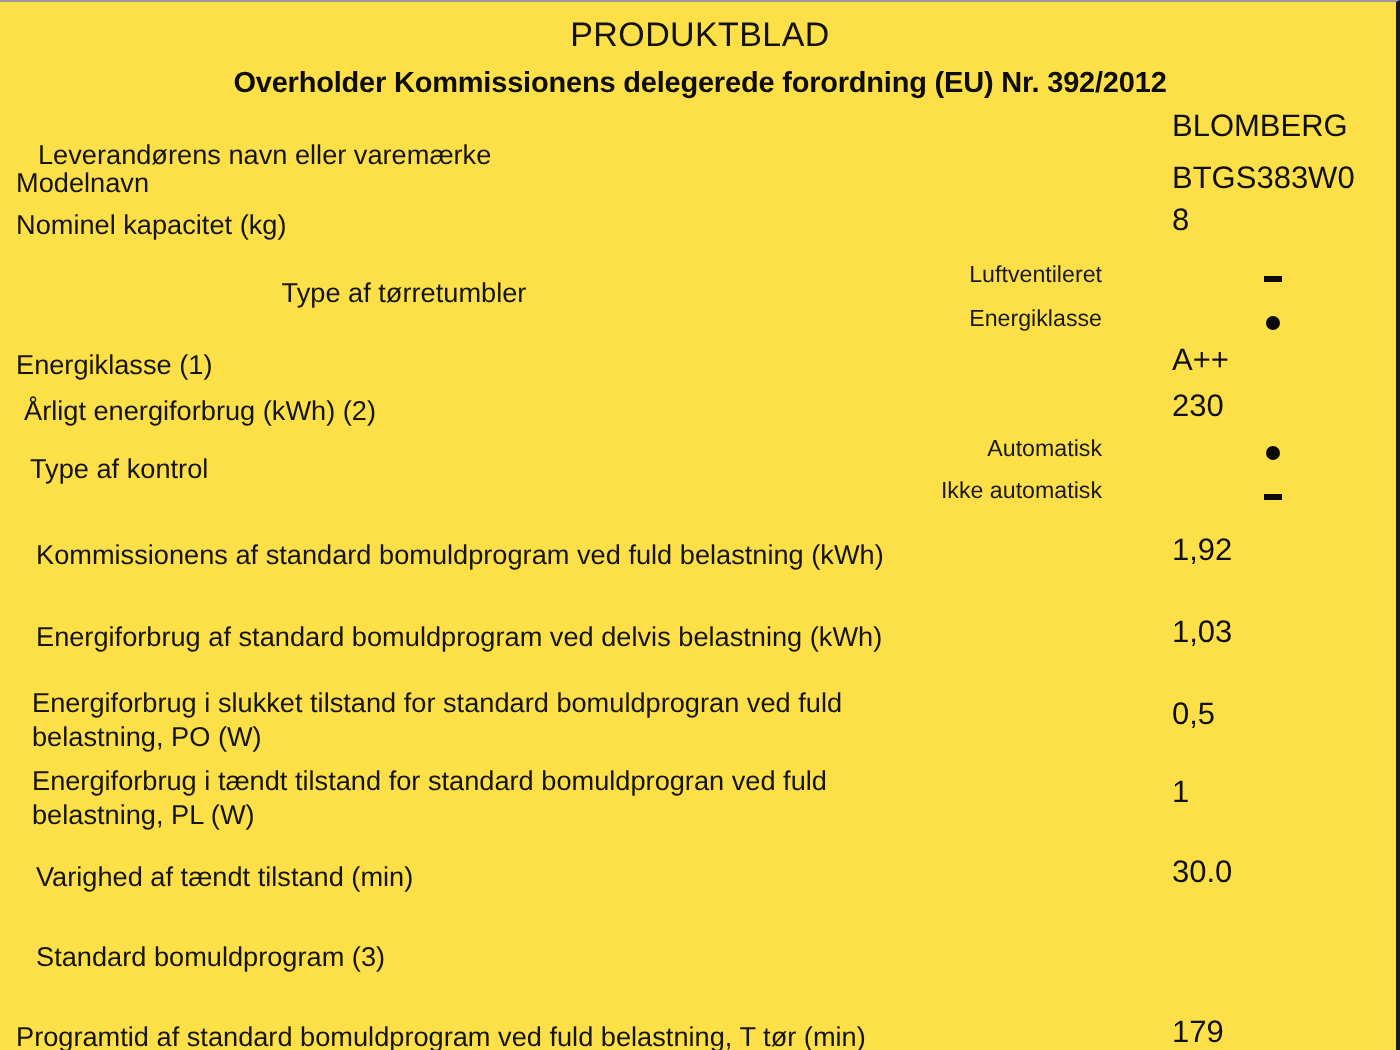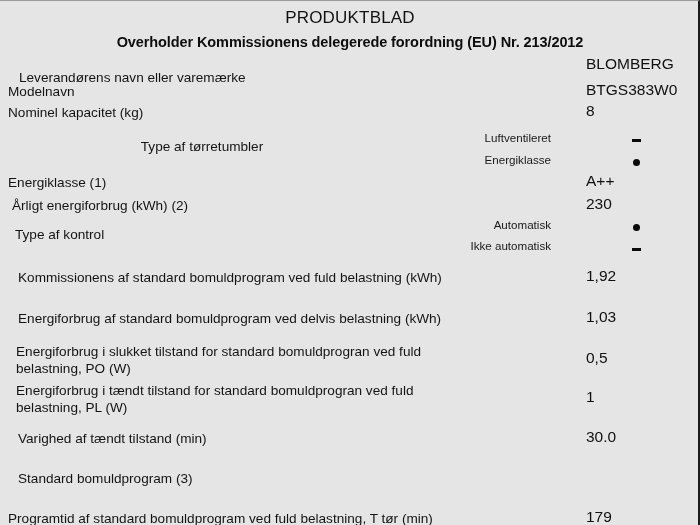--- a/index.html
+++ b/index.html
@@ -13,21 +13,21 @@
     overflow: hidden;
     font-family: "Liberation Sans", sans-serif;
     color: #111111;
     -webkit-font-smoothing: antialiased;
   }
 
   #sheet {
     position: relative;
     width: 700px;
     height: 525px;
-    background: #e5e5e5;
+    background: #fde047;
     box-sizing: border-box;
     border-top: 1px solid #9a9a9a;
     border-right: 2px solid #1b1b1b;
   }
 
   
   .title {
     position: absolute;
     left: 0;
     width: 700px;
@@ -107,21 +107,21 @@
     vertical-align: middle;
   }
 </style>
 </head>
 <body>
 
 <div id="sheet">
 
   <div class="title" style="top:7px;">PRODUKTBLAD</div>
 
-  <div class="subtitle" style="top:33px;">Overholder Kommissionens delegerede forordning (EU) Nr. 213/2012</div>
+  <div class="subtitle" style="top:33px;">Overholder Kommissionens delegerede forordning (EU) Nr. 392/2012</div>
 
   <div class="row">
     <div class="label" style="left:8px; top:68px; width:470px;margin-left:11px;">Leverandørens navn eller varemærke</div>
     <div class="value" style="top:54px;">BLOMBERG</div>
   </div>
 
   <div class="row">
     <div class="label" style="left:8px; top:82px; width:470px;">Modelnavn</div>
     <div class="value" style="top:80px;">BTGS383W0</div>
   </div>

